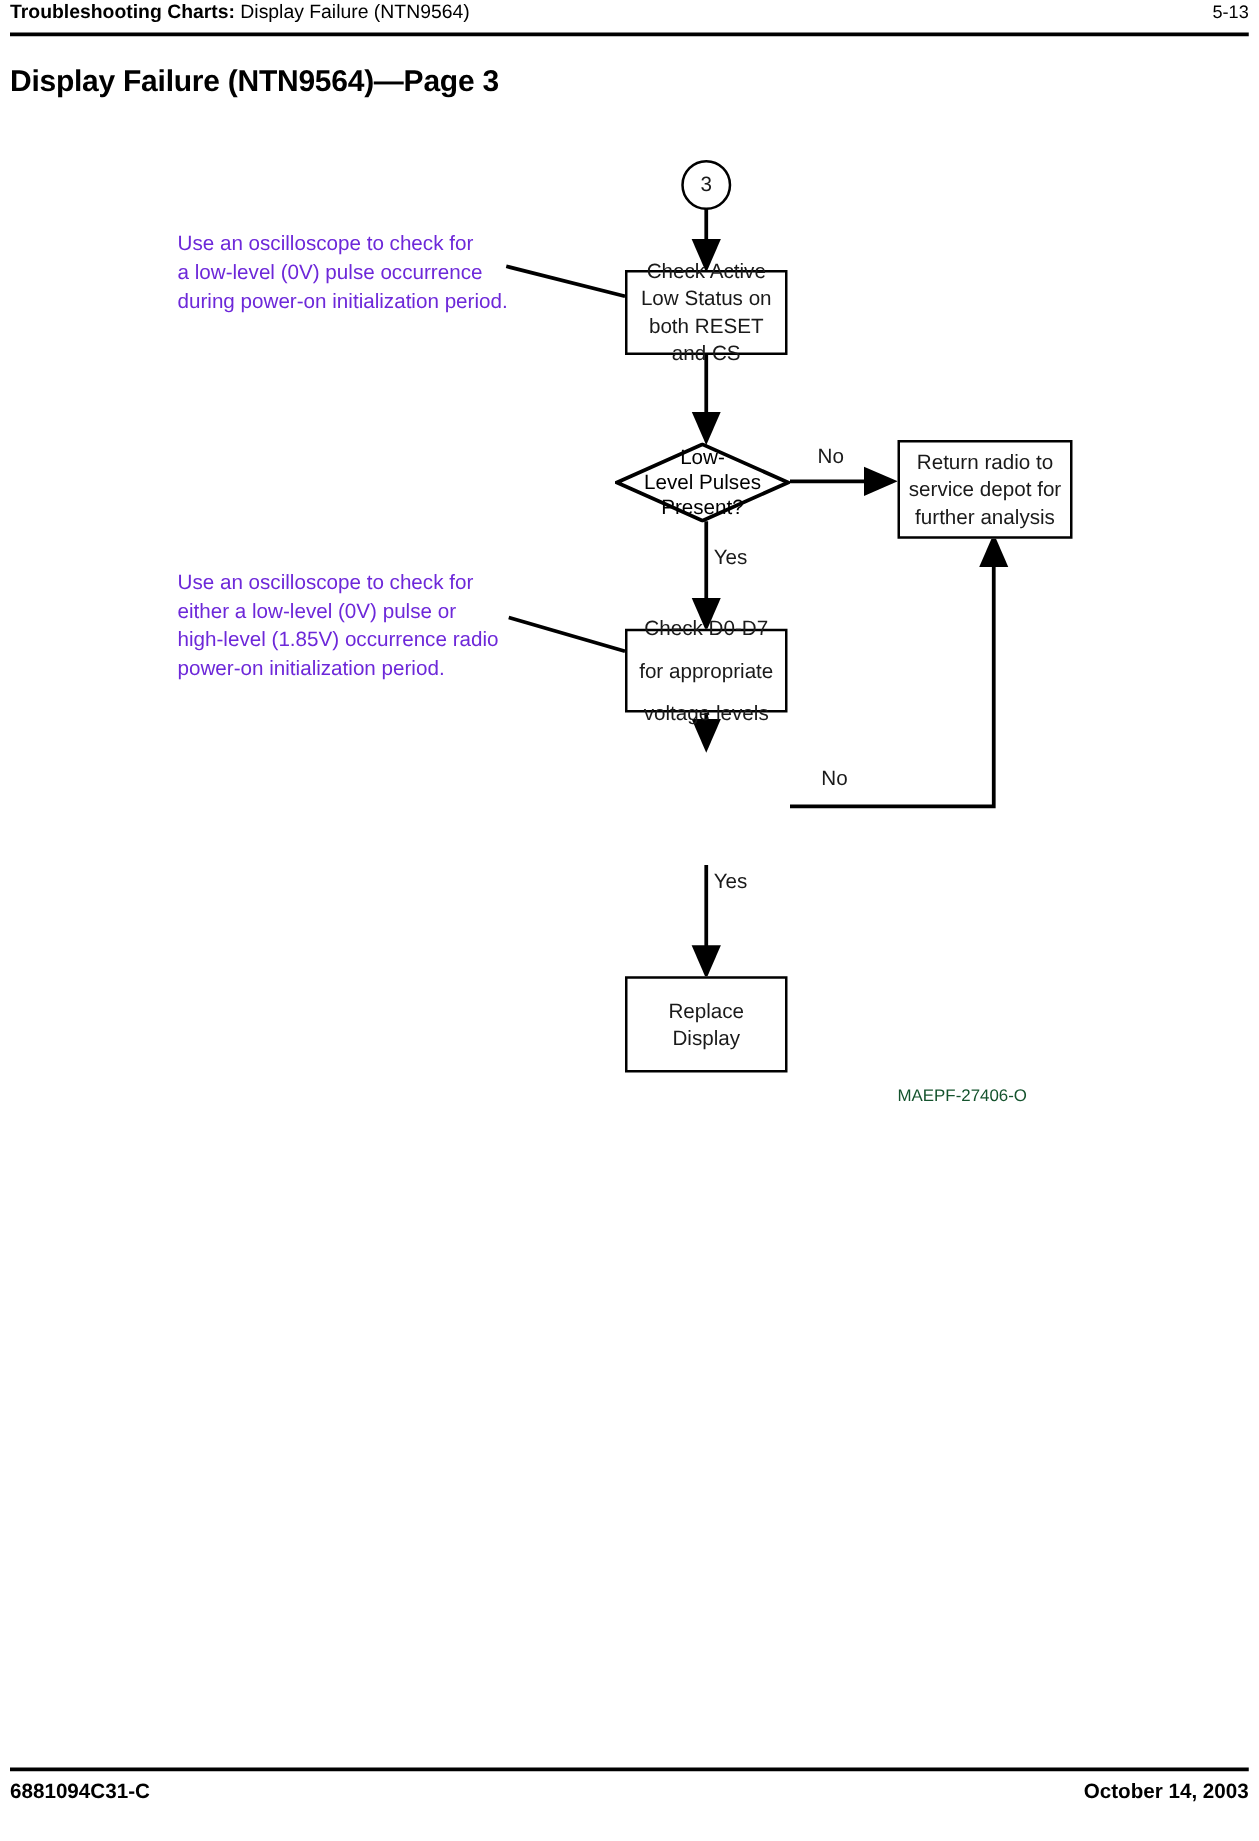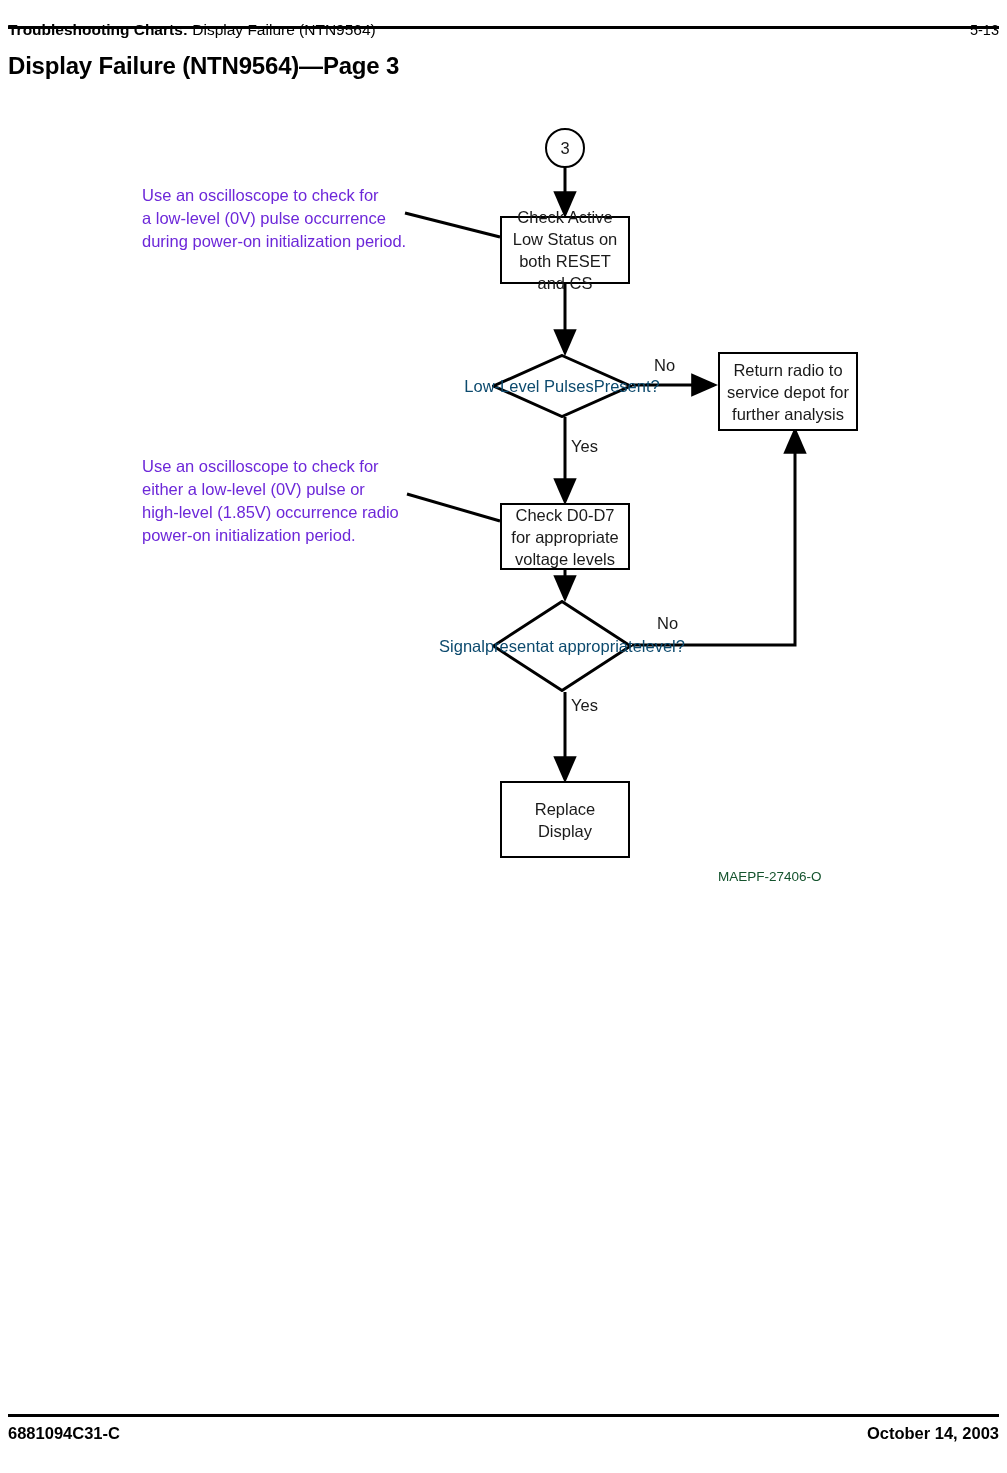--- a/index.html
+++ b/index.html
@@ -16,21 +16,20 @@
     overflow: hidden;
   }
 
   
   #page-header {
     position: absolute;
     left: 8px;
     top: 0px;
     width: 991px;
     height: 30px;
-    margin-top: 20px;
   }
   #header-left {
     position: absolute;
     left: 0;
     top: 1px;
     font-size: 15.5px;
     white-space: nowrap;
   }
   #header-left .hdr-bold {
     font-weight: bold;
@@ -105,27 +104,27 @@
   }
 
   
   .diamond-wrap { position: absolute; }
   .diamond-wrap svg { position: absolute; left: 0; top: 0; }
   .diamond-text {
     position: absolute;
     left: 0; top: 0;
     width: 100%; height: 100%;
     display: flex;
-    flex-direction: row;
+    flex-direction: column;
     align-items: center;
     justify-content: center;
     text-align: center;
     font-size: 16.5px;
     line-height: 20px;
-    color: #0c4a6e;
+    color: #000000;
   }
   .diamond-text .ln { display: block; white-space: nowrap; }
 
   
   .note {
     position: absolute;
     font-size: 16.5px;
     line-height: 23px;
     color: #6d28d9;
     white-space: nowrap;
@@ -246,37 +245,26 @@
       <span class="ln">Present?</span>
     </div>
   </div>
 
   <div class="node-box" style="left:718px; top:352px; width:140px; height:79px;">
     <span class="ln">Return radio to</span>
     <span class="ln">service depot for</span>
     <span class="ln">further analysis</span>
   </div>
 
-  <div class="node-box" style="left:500px; top:503px; width:130px; height:67px;">
+  <div class="node-box" style="left:500px; top:503px; width:130px; height:67px;gap:12px;">
     <span class="ln">Check D0-D7</span>
     <span class="ln">for appropriate</span>
     <span class="ln">voltage levels</span>
   </div>
 
-  <div class="diamond-wrap" style="left:492px; top:600px; width:140px; height:92px;">
-    <svg width="140" height="92" viewBox="0 0 140 92">
-      <polygon points="70,1.5 138.5,46 70,90.5 1.5,46" fill="#fff" stroke="#000" stroke-width="3"></polygon>
-    </svg>
-    <div class="diamond-text">
-      <span class="ln">Signal</span>
-      <span class="ln">present</span>
-      <span class="ln">at appropriate</span>
-      <span class="ln">level?</span>
-    </div>
-  </div>
 
   <div class="node-box" style="left:500px; top:781px; width:130px; height:77px;">
     <span class="ln">Replace</span>
     <span class="ln">Display</span>
   </div>
 
   <div class="edge-label" style="left:654px; top:356px;">No</div>
   <div class="edge-label" style="left:571px; top:437px;">Yes</div>
   <div class="edge-label" style="left:657px; top:614px;">No</div>
   <div class="edge-label" style="left:571px; top:696px;">Yes</div>

